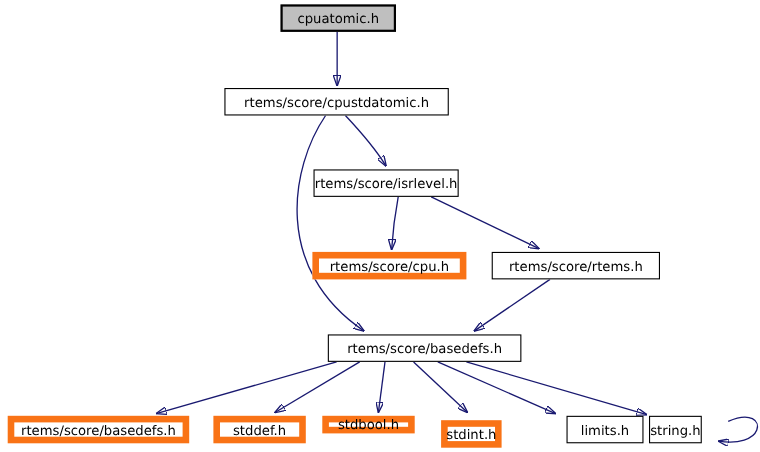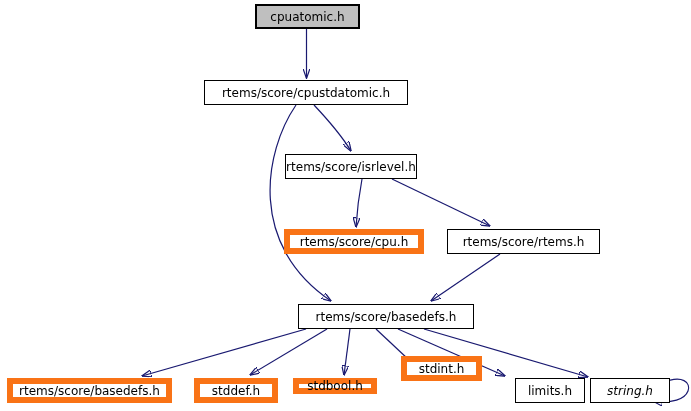--- a/index.html
+++ b/index.html
@@ -90,19 +90,19 @@
   <div class="node doc" style="left:447px; top:229px; width:153px; height:25px;">rtems/score/rtems.h</div>
 
   <div class="node doc" style="left:298px; top:304px; width:176px; height:25px;">rtems/score/basedefs.h</div>
 
   <div class="node ext" style="left:7px;   top:378px; width:165px; height:25px;">rtems/score/basedefs.h</div>
 
   <div class="node ext" style="left:194px; top:378px; width:84px;  height:25px;">stddef.h</div>
 
   <div class="node ext" style="left:293px; top:378px; width:84px;  height:16px;">stdbool.h</div>
 
-  <div class="node ext" style="left:401px; top:356px; width:81px;  height:25px;">stdint.h</div>
+  <div class="node ext" style="left:401px; top:382px; width:55px;  height:25px;">stdint.h</div>
 
   <div class="node doc" style="left:495px; top:378px; width:70px;  height:25px;margin-left:20px;">limits.h</div>
 
-  <div class="node doc" style="left:590px; top:378px; width:80px;  height:25px;font-style:italic;">string.h</div>
+  <div class="node doc" style="left:590px; top:378px; width:48px;  height:25px;">string.h</div>
 
 </div>
 
 </body></html>

